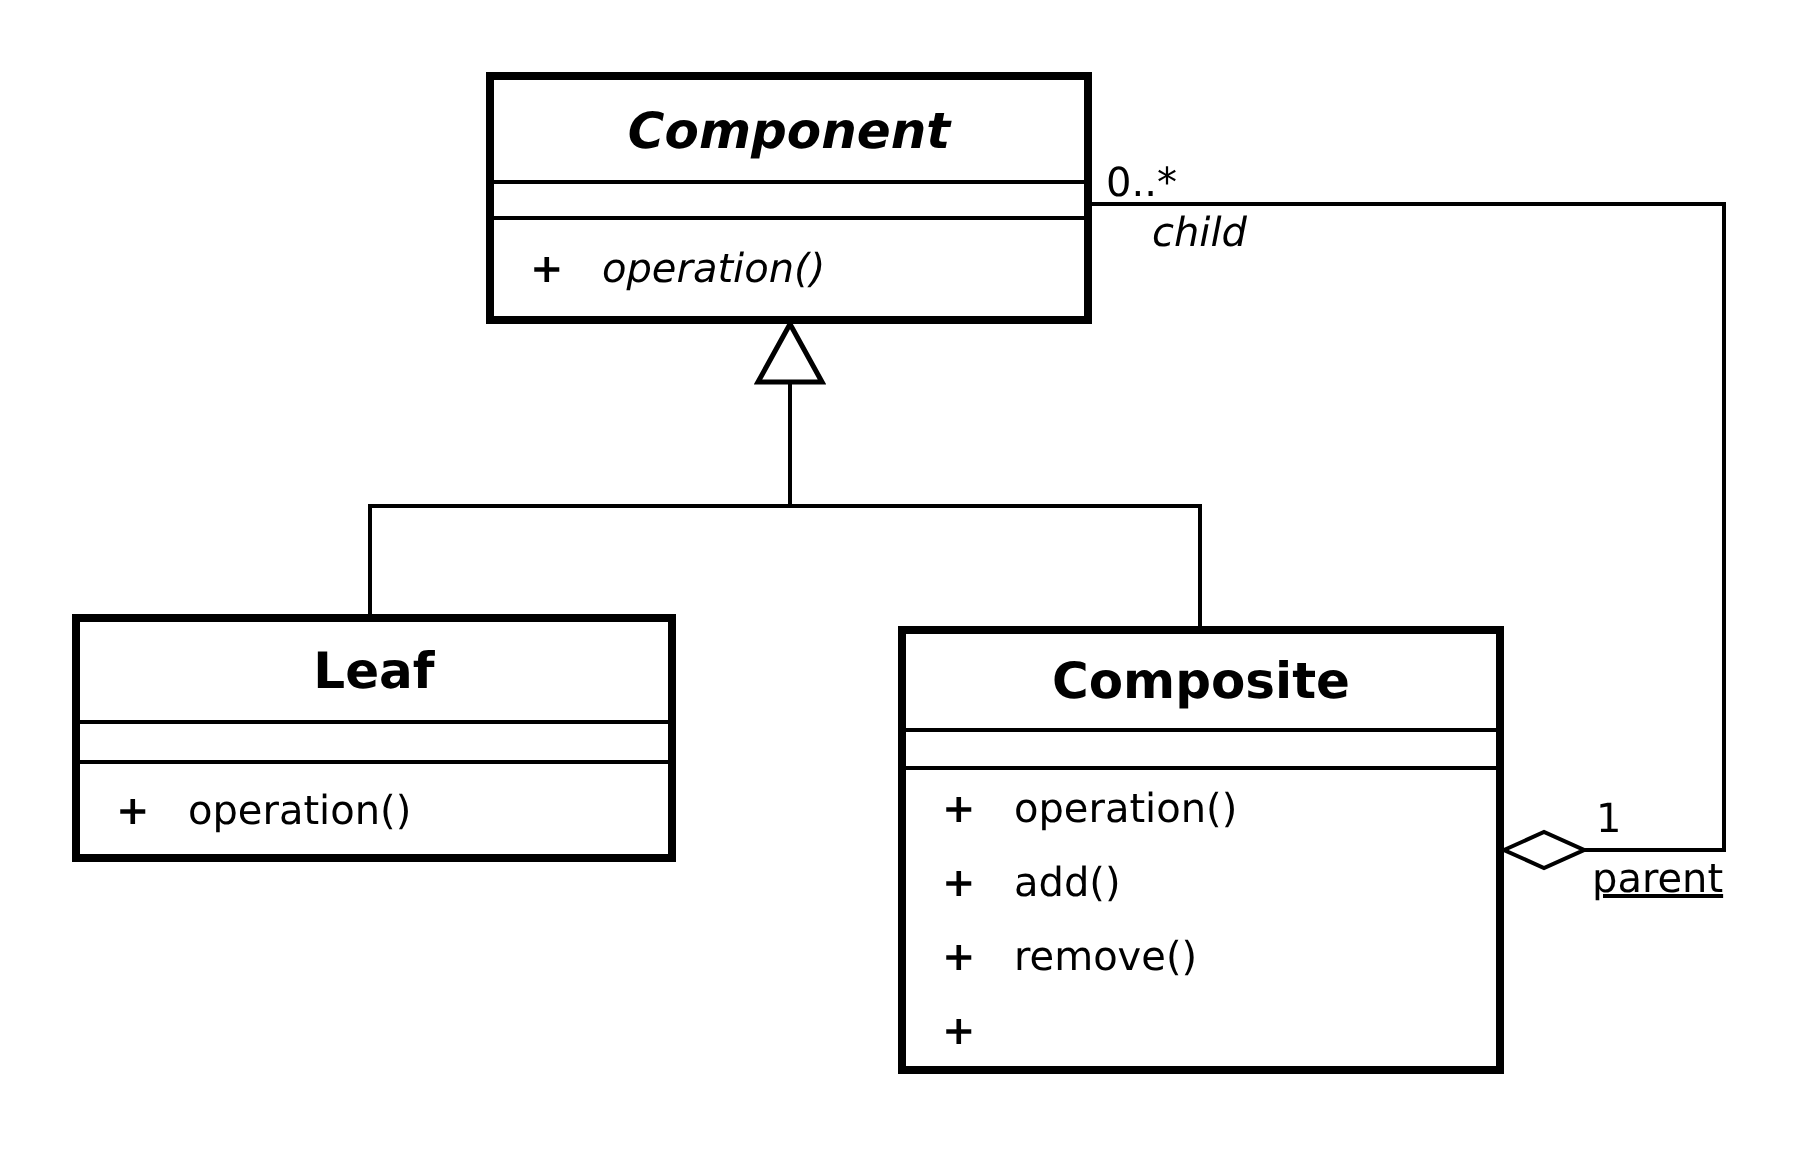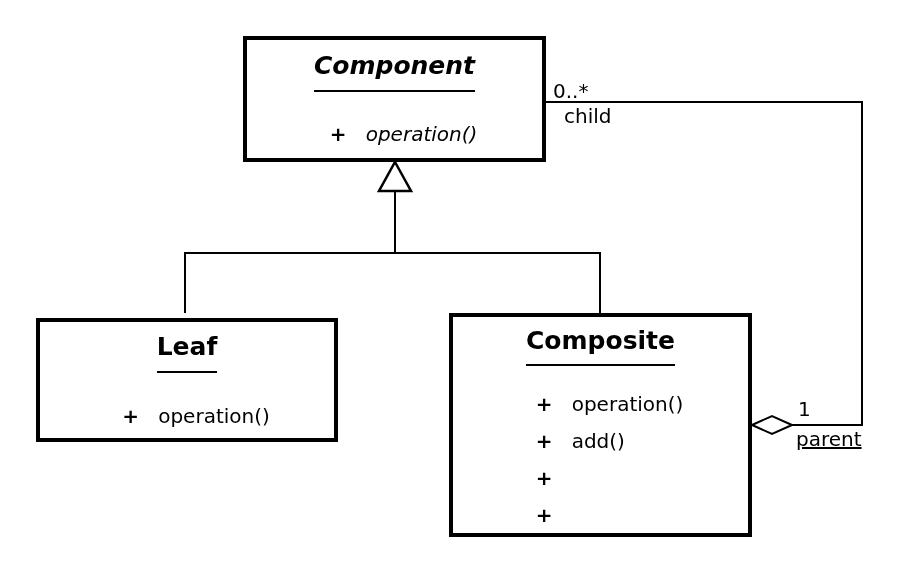--- a/index.html
+++ b/index.html
@@ -17,21 +17,20 @@
   }
 
   
   .uml-class {
     position: absolute;
     box-sizing: border-box;
     border: 4px solid #000000;
     background: #ffffff;
     display: flex;
     flex-direction: column;
-    align-items: center;
   }
   .uml-title {
     box-sizing: border-box;
     border-bottom: 2px solid #000000;
     display: flex;
     align-items: center;
     justify-content: center;
     font-size: 25px;
     font-weight: bold;
     color: #000000;
@@ -99,36 +98,36 @@
   </svg>
 
   <div class="line" style="left:546px; top:101px; width:317px; height:2px;"></div>
   <div class="line" style="left:861px; top:101px; width:2px; height:325px;"></div>
   <div class="line" style="left:792px; top:424px; width:71px; height:2px;"></div>
   <svg class="marker" style="left:750px; top:414px;" width="44" height="22" viewBox="0 0 44 22">
     <polygon points="2,11 22,2 42,11 22,20" fill="#ffffff" stroke="#000000" stroke-width="2"></polygon>
   </svg>
 
   <div class="rel-label" style="left:553px; top:80px;">0..*</div>
-  <div class="rel-label" style="left:564px; top:105px;">child</div>
+  <div class="rel-label" style="left:576px; top:105px;font-style:italic;">child</div>
   <div class="rel-label" style="left:798px; top:398px;">1</div>
   <div class="rel-label" style="left:796px; top:428px;text-decoration:underline;">parent</div>
 
   <div class="uml-class" style="left:243px; top:36px; width:303px; height:126px;">
     <div class="uml-title abstract" style="height:52px;">Component</div>
     <div class="uml-attrs" style="height:18px;"></div>
     <div class="uml-methods">
       <div class="uml-method-row">
         <span class="uml-vis">+</span>
         <span class="uml-method-name abstract">operation()</span>
       </div>
     </div>
   </div>
 
-  <div class="uml-class" style="left:36px; top:318px; width:302px; height:124px;">
+  <div class="uml-class" style="left:36px; top:307px; width:302px; height:124px;">
     <div class="uml-title" style="height:51px;">Leaf</div>
     <div class="uml-attrs" style="height:20px;"></div>
     <div class="uml-methods">
       <div class="uml-method-row">
         <span class="uml-vis">+</span>
         <span class="uml-method-name">operation()</span>
       </div>
     </div>
   </div>
 
@@ -139,20 +138,21 @@
       <div class="uml-method-row">
         <span class="uml-vis">+</span>
         <span class="uml-method-name">operation()</span>
       </div>
       <div class="uml-method-row">
         <span class="uml-vis">+</span>
         <span class="uml-method-name">add()</span>
       </div>
       <div class="uml-method-row">
         <span class="uml-vis">+</span>
+        <span class="uml-method-name">remove()</span>
       </div>
       <div class="uml-method-row">
         <span class="uml-vis">+</span>
       </div>
     </div>
   </div>
 
 </div>
 
 </body></html>

